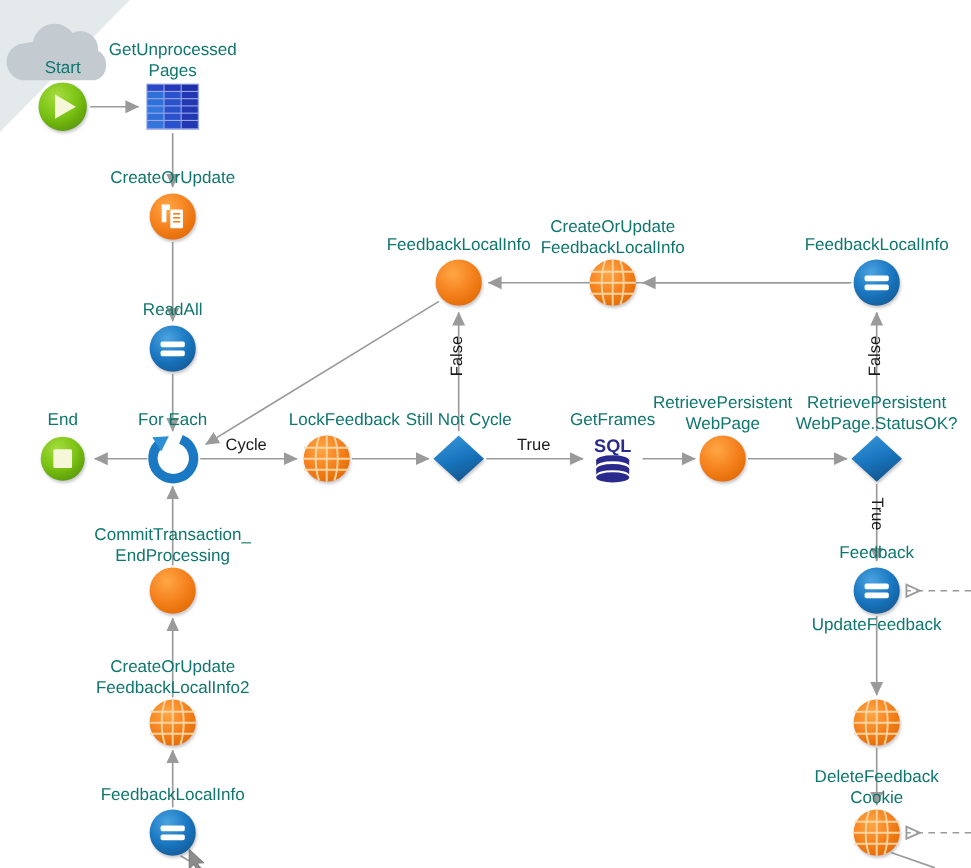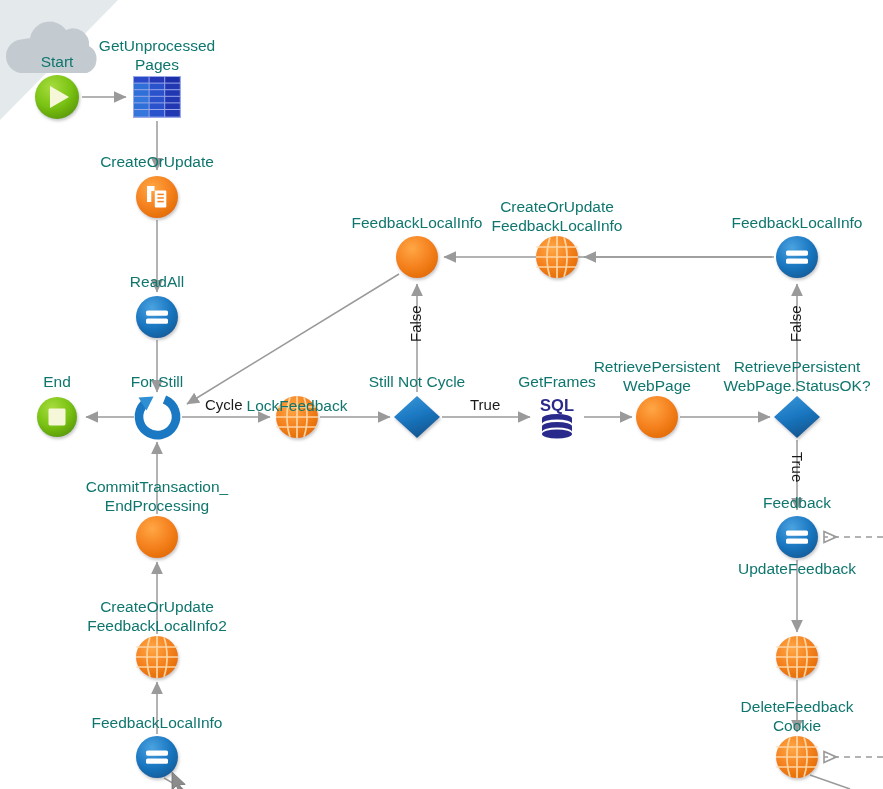--- a/index.html
+++ b/index.html
@@ -238,23 +238,23 @@
     <path d="M0,0 L0,18 L4.4,13.8 L7.4,20 L10.4,18.4 L7.4,12.6 L13.2,12.4 z" fill="#8c8c8c" stroke="#6f6f6f" stroke-width="0.8"></path>
   </g>
 </svg>
 
 <div id="labels">
     <div class="label" style="left: 57px; top: 52px; text-align: right;">Start</div>
     <div class="label" style="left: 157px; top: 36px;">GetUnprocessed
 Pages</div>
     <div class="label" style="left: 157px; top: 152px;">CreateOrUpdate</div>
     <div class="label" style="left: 157px; top: 272px;">ReadAll</div>
-    <div class="label" style="left: 157px; top: 372px;">For Still</div>
+    <div class="label" style="left: 157px; top: 372px;">For Each</div>
     <div class="label" style="left: 57px; top: 372px;">End</div>
-    <div class="label" style="left: 297px; top: 372px; margin-top: 24px;">LockFeedback</div>
+    <div class="label" style="left: 313px; top: 372px;">LockFeedback</div>
     <div class="label" style="left: 417px; top: 372px;">Still Not Cycle</div>
     <div class="label" style="left: 557px; top: 372px;">GetFrames</div>
     <div class="label" style="left: 657px; top: 357px;">RetrievePersistent
 WebPage</div>
     <div class="label" style="left: 797px; top: 357px;">RetrievePersistent
 WebPage.StatusOK?</div>
     <div class="label" style="left: 417px; top: 213px;">FeedbackLocalInfo</div>
     <div class="label" style="left: 557px; top: 197px;">CreateOrUpdate
 FeedbackLocalInfo</div>
     <div class="label" style="left: 797px; top: 213px;">FeedbackLocalInfo</div>

